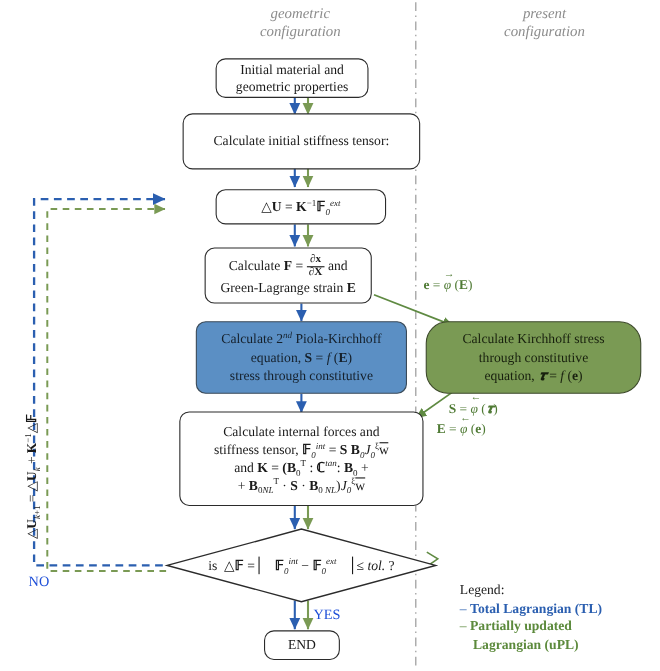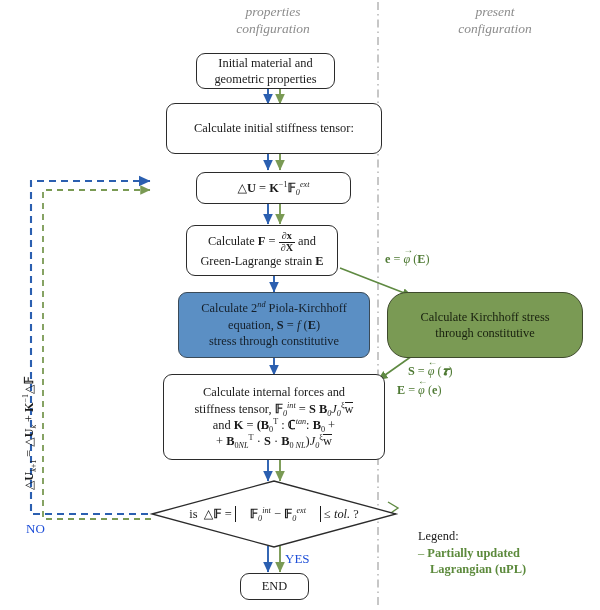--- a/index.html
+++ b/index.html
@@ -131,21 +131,21 @@
     <path d="M388 515 l10 -7 l-10 -6" fill="none" stroke="#5f8a42" stroke-width="1.4"></path>
 
     <path d="M148 514 L31 514 L31 181 L150 181" fill="none" stroke="#2b5fb0" stroke-width="2.1" stroke-dasharray="7 5" marker-end="url(#ahB)"></path>
 
     <path d="M151 519 L43 519 L43 190 L150 190" fill="none" stroke="#7a9a54" stroke-width="1.8" stroke-dasharray="6 5" marker-end="url(#ahG)"></path>
 
     <polygon points="152,514 274,481 396,514 274,547" fill="#ffffff" stroke="#2b2b2b" stroke-width="1.3"></polygon>
   </svg>
 
   <div class="hdr" style="left:178px;top:4px;width:190px;">
-    <div style="white-space:pre-line;">properties
+    <div style="white-space:pre-line;">geometric
 configuration</div>
   </div>
   <div class="hdr" style="left:400px;top:4px;width:190px;">
     <div style="white-space:pre-line;">present
 configuration</div>
   </div>
 
   <div class="node" style="left:196px;top:53px;width:139px;height:36px;">
     <div>
       <div>Initial material and</div>
@@ -179,20 +179,21 @@
       <div>Calculate 2<sup><i>nd</i></sup> Piola-Kirchhoff</div>
       <div>equation, <span class="mb">S</span> = <i>f</i> (<span class="mb">E</span>)</div>
       <div>stress through constitutive</div>
     </div>
   </div>
 
   <div class="node green" style="left:387px;top:292px;width:196px;height:66px;border-radius:20px;">
     <div>
       <div>Calculate Kirchhoff stress</div>
       <div>through constitutive</div>
+      <div>equation, <span class="mb"><i>𝝉</i></span> = <i>f</i> (<span class="mb">e</span>)</div>
     </div>
   </div>
 
   <div class="node" style="left:163px;top:374px;width:222px;height:86px;">
     <div>
       <div>Calculate internal forces and</div>
       <div>
         stiffness tensor, <span class="mb">𝔽</span><sub><i>0</i></sub><sup><i>int</i></sup> = <span class="mb">S B</span><sub><i>0</i></sub><i>J</i><sub><i>0</i></sub><sup>ξ</sup><span class="bar">w</span>
       </div>
       <div>
@@ -233,20 +234,24 @@
   <div class="edgelabel dark" style="left:285px;top:551px;font-size:13px;">
     <span>YES</span>
   </div>
 
   <div class="rotlabel" style="left:22px;top:490px;">
     △<span class="mb">U</span><sub><i>k</i>+1</sub> = △<span class="mb">U</span><sub><i>k</i></sub> + <span class="mb">K</span><sup>−1</sup>△<span class="mb">𝔽</span>
   </div>
 
   <div class="legend" style="left:418px;top:528px;">
     <div class="ltitle">Legend:</div>
+    <div>
+      <span class="dash lblue">–</span>
+      <span class="lblue">Total Lagrangian (TL)</span>
+    </div>
     <div>
       <span class="dash lgreen">–</span>
       <span class="lgreen">Partially updated</span>
       <div class="lgreen" style="padding-left:12px;">Lagrangian (uPL)</div>
     </div>
   </div>
 
 </div>
 
 </body></html>

